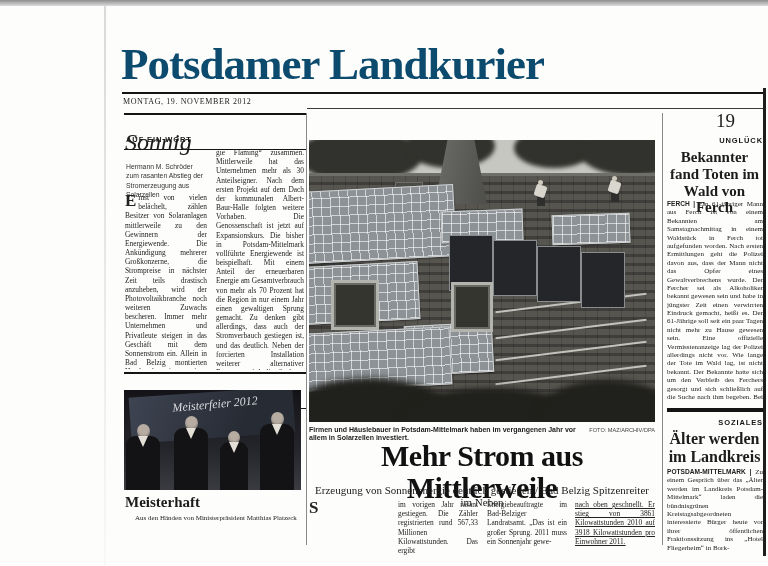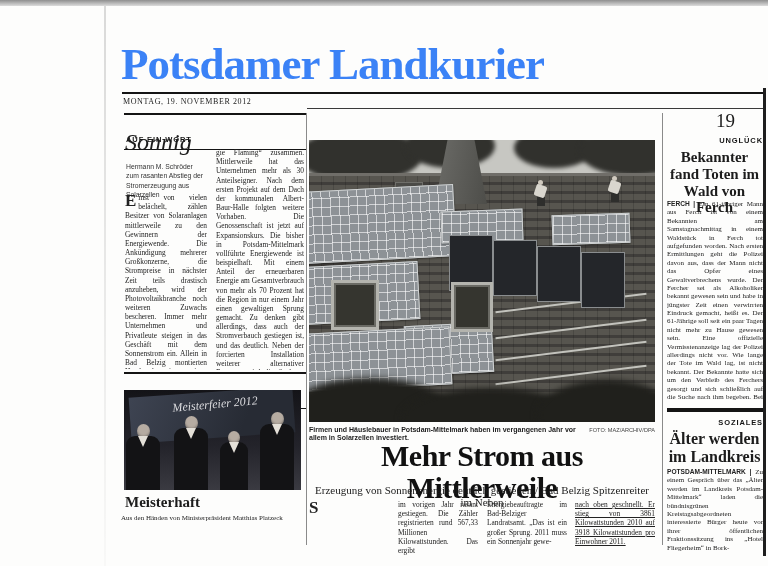--- a/index.html
+++ b/index.html
@@ -6,21 +6,21 @@
   .page{position:relative;width:768px;height:566px;background:#fdfdfc;overflow:hidden;
         color:#1c1c1c;font-family:"Liberation Serif",serif;}
   
   .scan-top{position:absolute;left:0;top:0;width:768px;height:6px;
             background:linear-gradient(#8f8f8f,#dcdcdc);}
   .scan-right{position:absolute;left:763px;top:88px;width:3px;height:468px;background:#1e1e1e;}
   .scan-crease{position:absolute;left:104px;top:6px;width:2px;height:560px;
                background:linear-gradient(rgba(0,0,0,.14),rgba(0,0,0,.02));}
   
   .masthead-title{position:absolute;left:121px;top:42px;font:bold 45px/1 "Liberation Serif",serif;
-                  letter-spacing:-1px;color:#3b82f6;}
+                  letter-spacing:-1px;color:#0c4a6e;}
   .masthead-rule{position:absolute;left:122px;top:92px;width:641px;height:2px;background:#141414;}
   .dateline{position:absolute;left:123px;top:98px;font:8px/1 "Liberation Serif",serif;letter-spacing:.6px;}
   .toprule-right{position:absolute;left:307px;top:108px;width:456px;height:1px;background:#3a3a3a;}
   .page-number{position:absolute;left:701px;top:111px;width:34px;text-align:right;
                font:19px/1 "Liberation Serif",serif;}
   
   .vrule{position:absolute;width:1px;background:#8a8a8a;}
   .vrule-left{left:306px;top:113px;height:432px;}
   .vrule-right{left:662px;top:113px;height:432px;}
   
@@ -45,21 +45,21 @@
   .sb-banner{position:absolute;left:16px;top:8px;width:150px;transform:rotate(-5deg);
              font:italic 12px/1 "Liberation Serif",serif;color:#dddde0;text-align:center;}
   .person{position:absolute;bottom:0;width:34px;}
   .p-head{width:13px;height:14px;border-radius:50%;background:#b6aca2;margin:0 auto;
           box-shadow:inset 0 -2px 2px rgba(0,0,0,.25);}
   .p-body{width:34px;background:#131315;border-radius:9px 9px 0 0;margin-top:-2px;position:relative;}
   .p-shirt{position:absolute;left:50%;top:0;transform:translateX(-50%);width:0;height:0;
            border-left:5px solid transparent;border-right:5px solid transparent;
            border-top:11px solid #e4e0d8;}
   .sb-headline{position:absolute;left:125px;top:495px;font:bold 15px/1 "Liberation Serif",serif;}
-  .sb-caption{position:absolute;left:121px;top:514px;width:177px;font:7px/1.2 "Liberation Serif",serif;color:#222;}
+  .sb-caption{position:absolute;left:135px;top:514px;width:177px;font:7px/1.2 "Liberation Serif",serif;color:#222;}
   
   .photo-main{position:absolute;left:309px;top:140px;width:346px;height:282px;overflow:hidden;
               background:#b9b9b4;}
   .sky{position:absolute;left:0;top:0;width:100%;height:40px;background:#c7c7c2;}
   .tree{position:absolute;background:#31312d;border-radius:50%;filter:blur(2px);}
   .roof{position:absolute;left:0;top:36px;width:100%;height:246px;
         background-image:repeating-linear-gradient(90deg,rgba(0,0,0,.15) 0 1px,transparent 1px 12px),
                          repeating-linear-gradient(180deg,#57554f 0 6px,#403e3b 6px 9px);}
   .ridge{position:absolute;left:0;top:33px;width:100%;height:5px;background:#706e69;}
   .chimney{position:absolute;left:126px;top:0;width:52px;height:64px;

